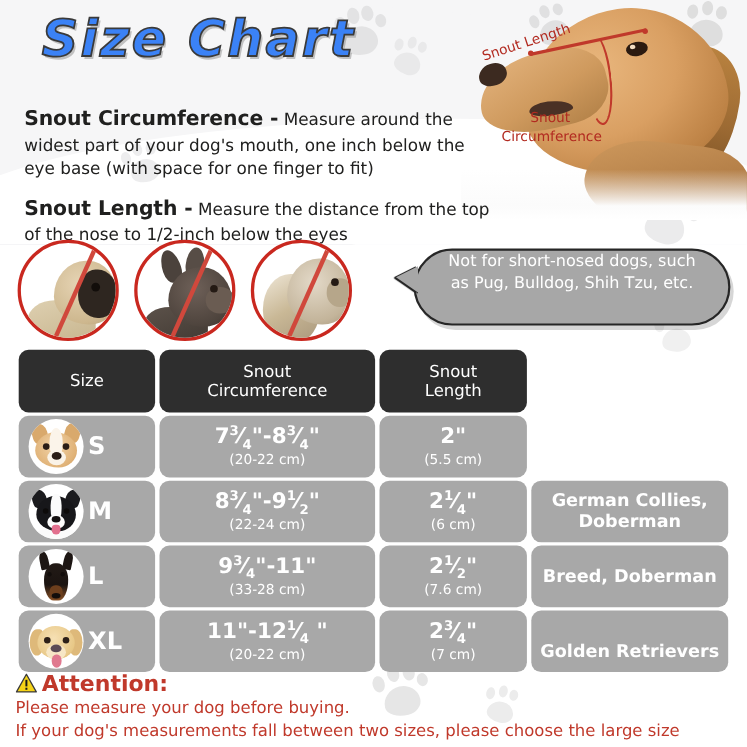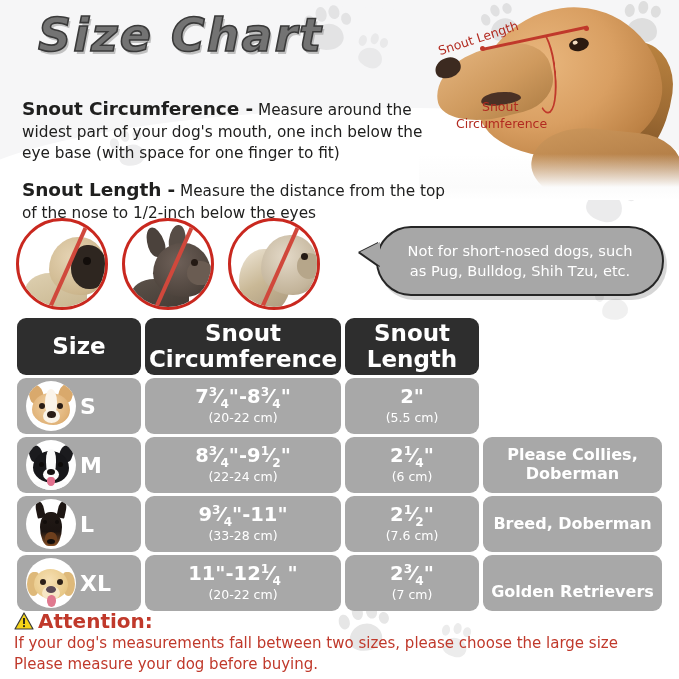--- a/index.html
+++ b/index.html
@@ -80,21 +80,21 @@
   
   .title {
     position: absolute;
     left: 38px;
     top: 8px;
     font-family: "DejaVu Sans", sans-serif;
     font-size: 46px;
     font-style: italic;
     font-weight: bold;
     letter-spacing: 2px;
-    color: #737373;
+    color: #3b82f6;
     -webkit-text-stroke: 1.6px #3a3a3a;
     text-shadow: 2px 3px 0 rgba(150,150,150,0.55);
     white-space: nowrap;
   }
 
   
   .dog-photo {
     position: absolute;
     right: 0;
     top: 0;
@@ -288,21 +288,21 @@
     position: absolute;
     left: 376px;
     top: 226px;
     width: 288px;
     height: 70px;
     background: #a7a7a7;
     border: 2.5px solid #262626;
     border-radius: 36px;
     box-shadow: 3px 4px 0 rgba(0,0,0,0.16);
     display: flex;
-    align-items: center;
+    align-items: flex-start;
     justify-content: center;
   }
   .bubble-text {
     color: #ffffff;
     font-size: 14.6px;
     line-height: 1.35;
     text-align: center;
     padding: 0 14px;
   }
   .bubble-tail {
@@ -331,22 +331,22 @@
   .cell {
     border-radius: 9px;
     display: flex;
     align-items: center;
     justify-content: center;
     text-align: center;
   }
   .head .cell {
     background: #2e2e2e;
     color: #ffffff;
-    font-weight: bold;
-    font-size: 23px;
+    font-weight: normal;
+    font-size: 15px;
     line-height: 1.12;
     height: 57px;
   }
   .body .cell {
     background: #a8a8a8;
     color: #ffffff;
     height: 56px;
   }
   .c-size   { width: 124px; }
   .c-circ   { width: 196px; }
@@ -667,21 +667,21 @@
         </span>
       </div>
       <div class="cell c-len">
         <span>
           <span class="val-main"><span>2</span><sup>1</sup>⁄<sub>4</sub>"</span>
           <span class="val-sub">(6 cm)</span>
         </span>
       </div>
       <div class="cell c-breed">
         <span class="breed-text">
-          <span>Please Collies,</span><br>
+          <span>German Collies,</span><br>
           <span>Doberman</span>
         </span>
       </div>
     </div>
 
     <div class="trow body">
       <div class="cell c-size">
         <span class="avatar av-dobe">
           <span class="av-part ear-l"></span>
           <span class="av-part ear-r"></span>
@@ -750,17 +750,17 @@
 
   <div class="footer">
     <div class="footer-head">
       <svg class="warn-icon" width="20" height="18" viewBox="0 0 20 18">
         <polygon points="10,1 19,17 1,17" fill="#f5d317" stroke="#3a3a3a" stroke-width="1.2" stroke-linejoin="round"></polygon>
         <rect x="9.1" y="6" width="1.8" height="6" fill="#1a1a1a"></rect>
         <rect x="9.1" y="13.2" width="1.8" height="1.9" fill="#1a1a1a"></rect>
       </svg>
       <span class="footer-title">Attention:</span>
     </div>
+    <div class="footer-line">Please measure your dog before buying.</div>
     <div class="footer-line">If your dog's measurements fall between two sizes, please choose the large size</div>
-    <div class="footer-line">Please measure your dog before buying.</div>
   </div>
 
 </div>
 
 </body></html>

